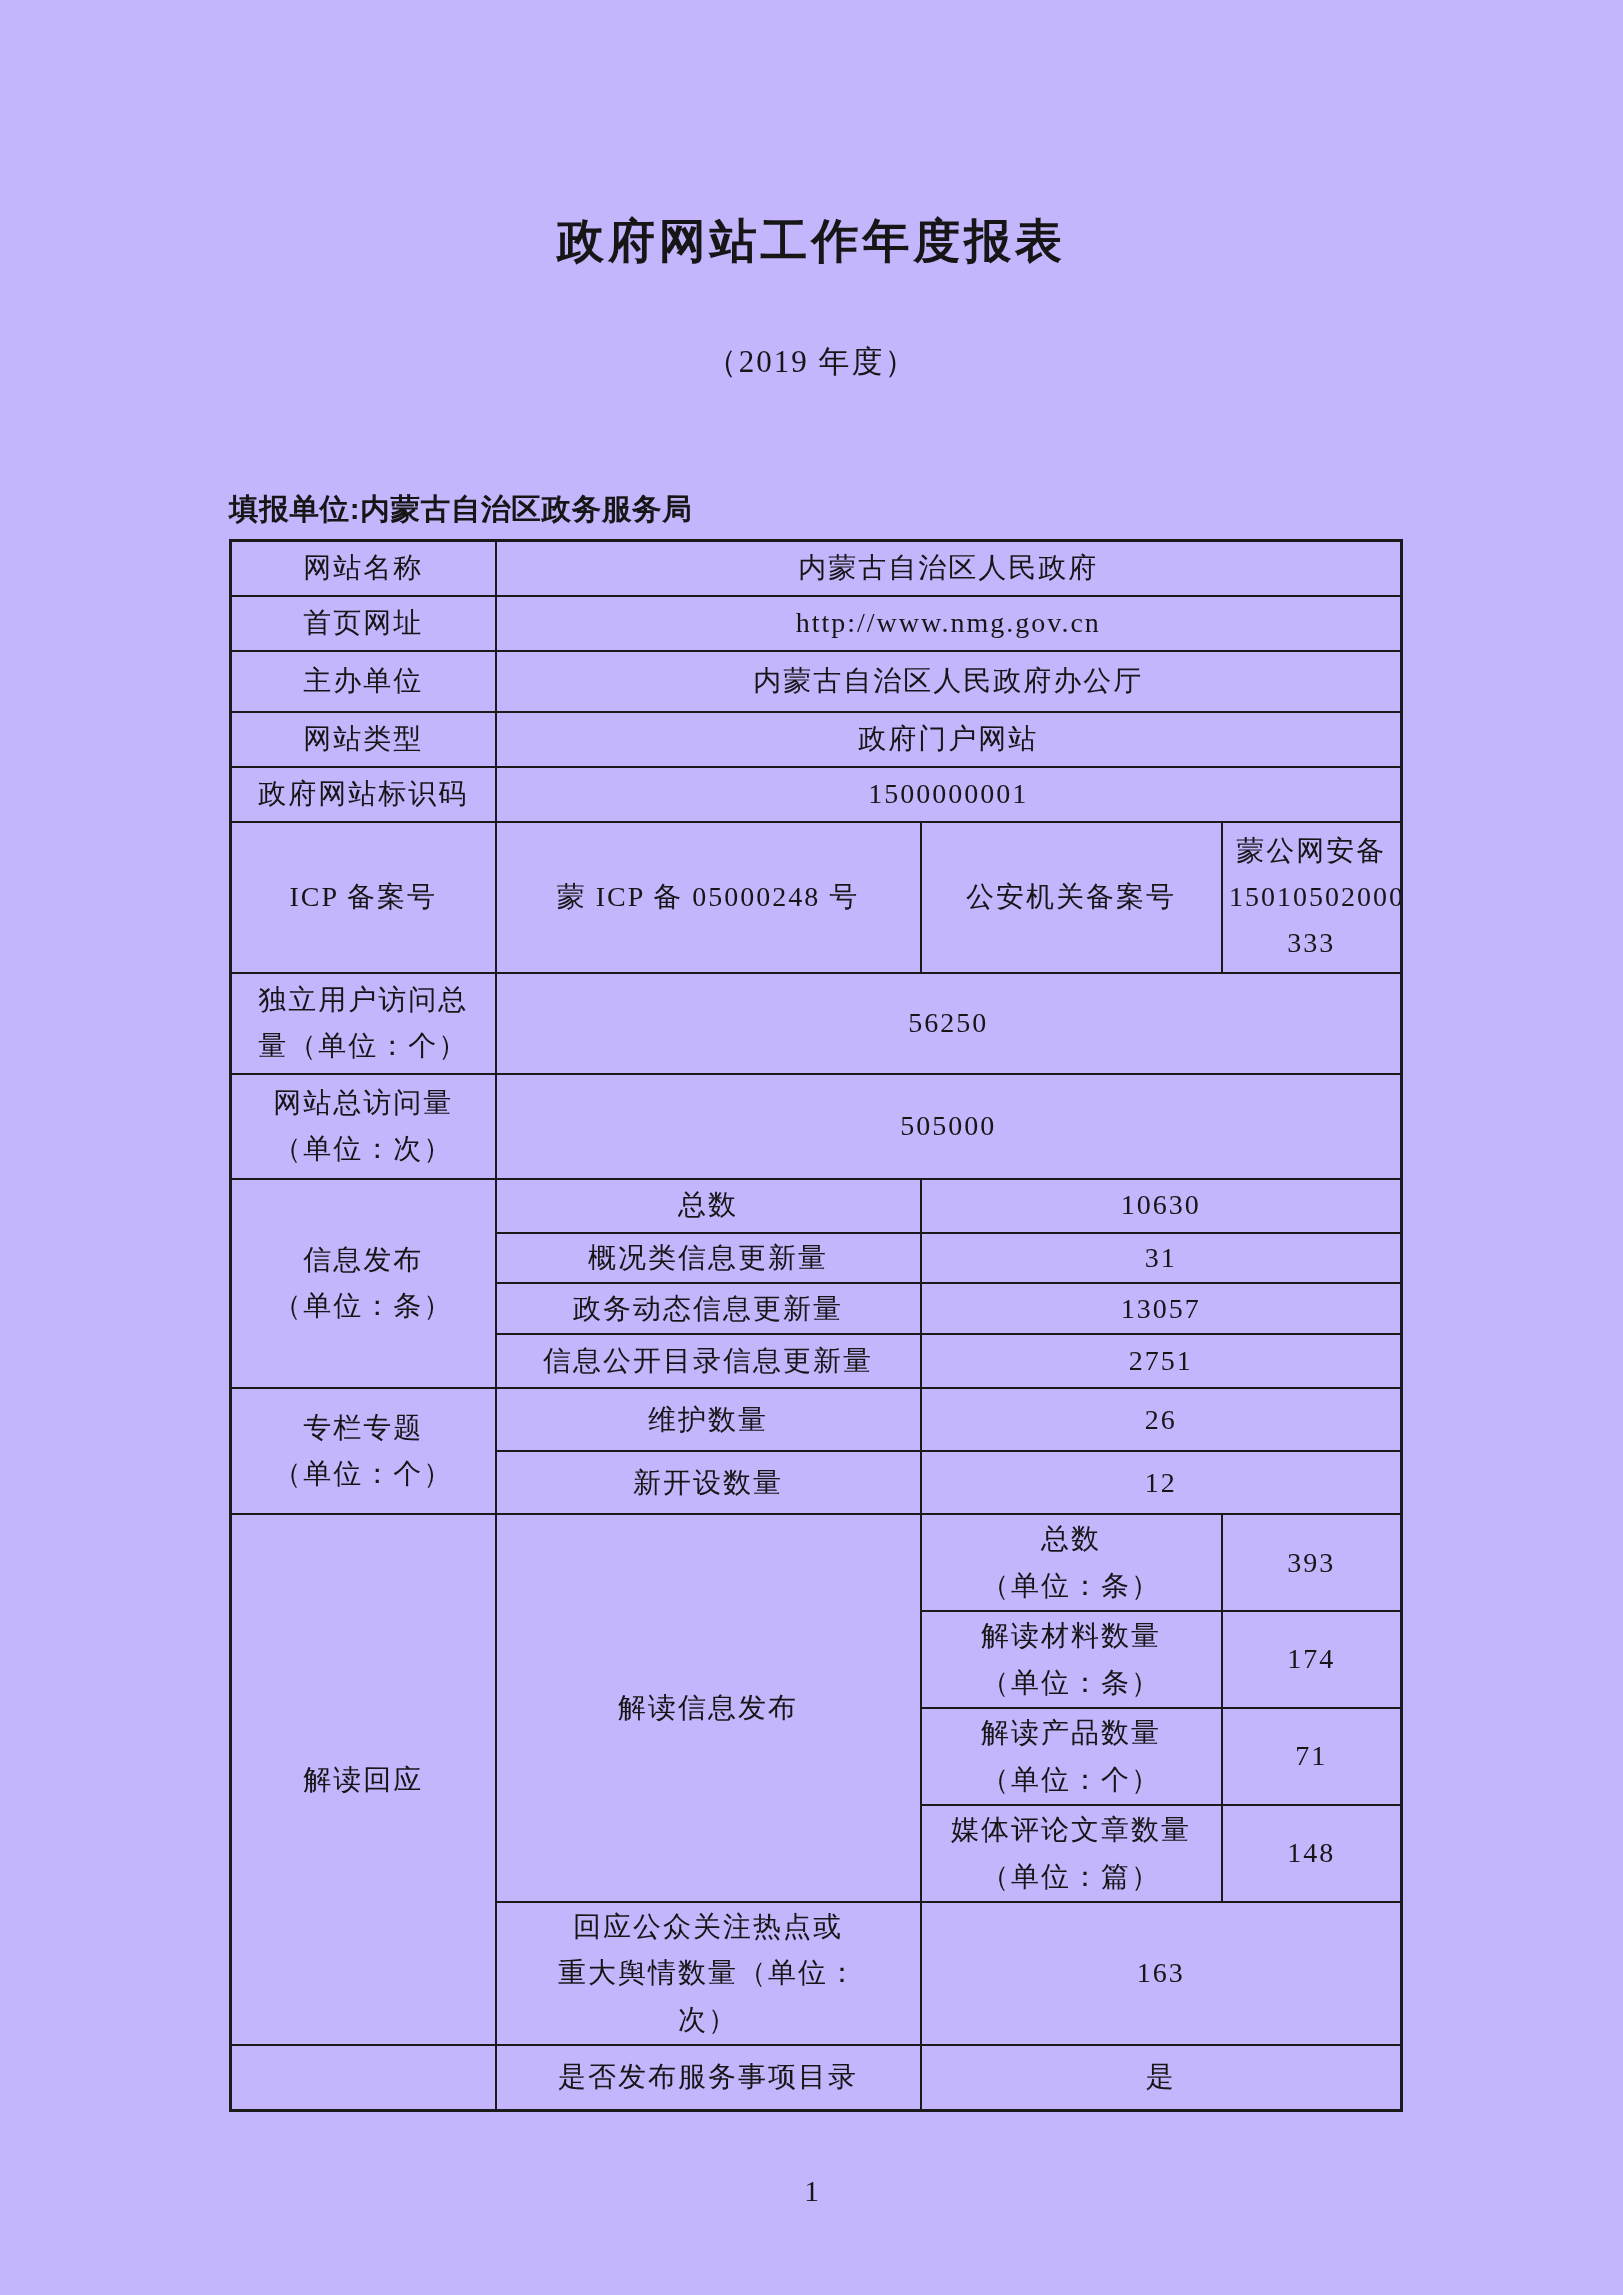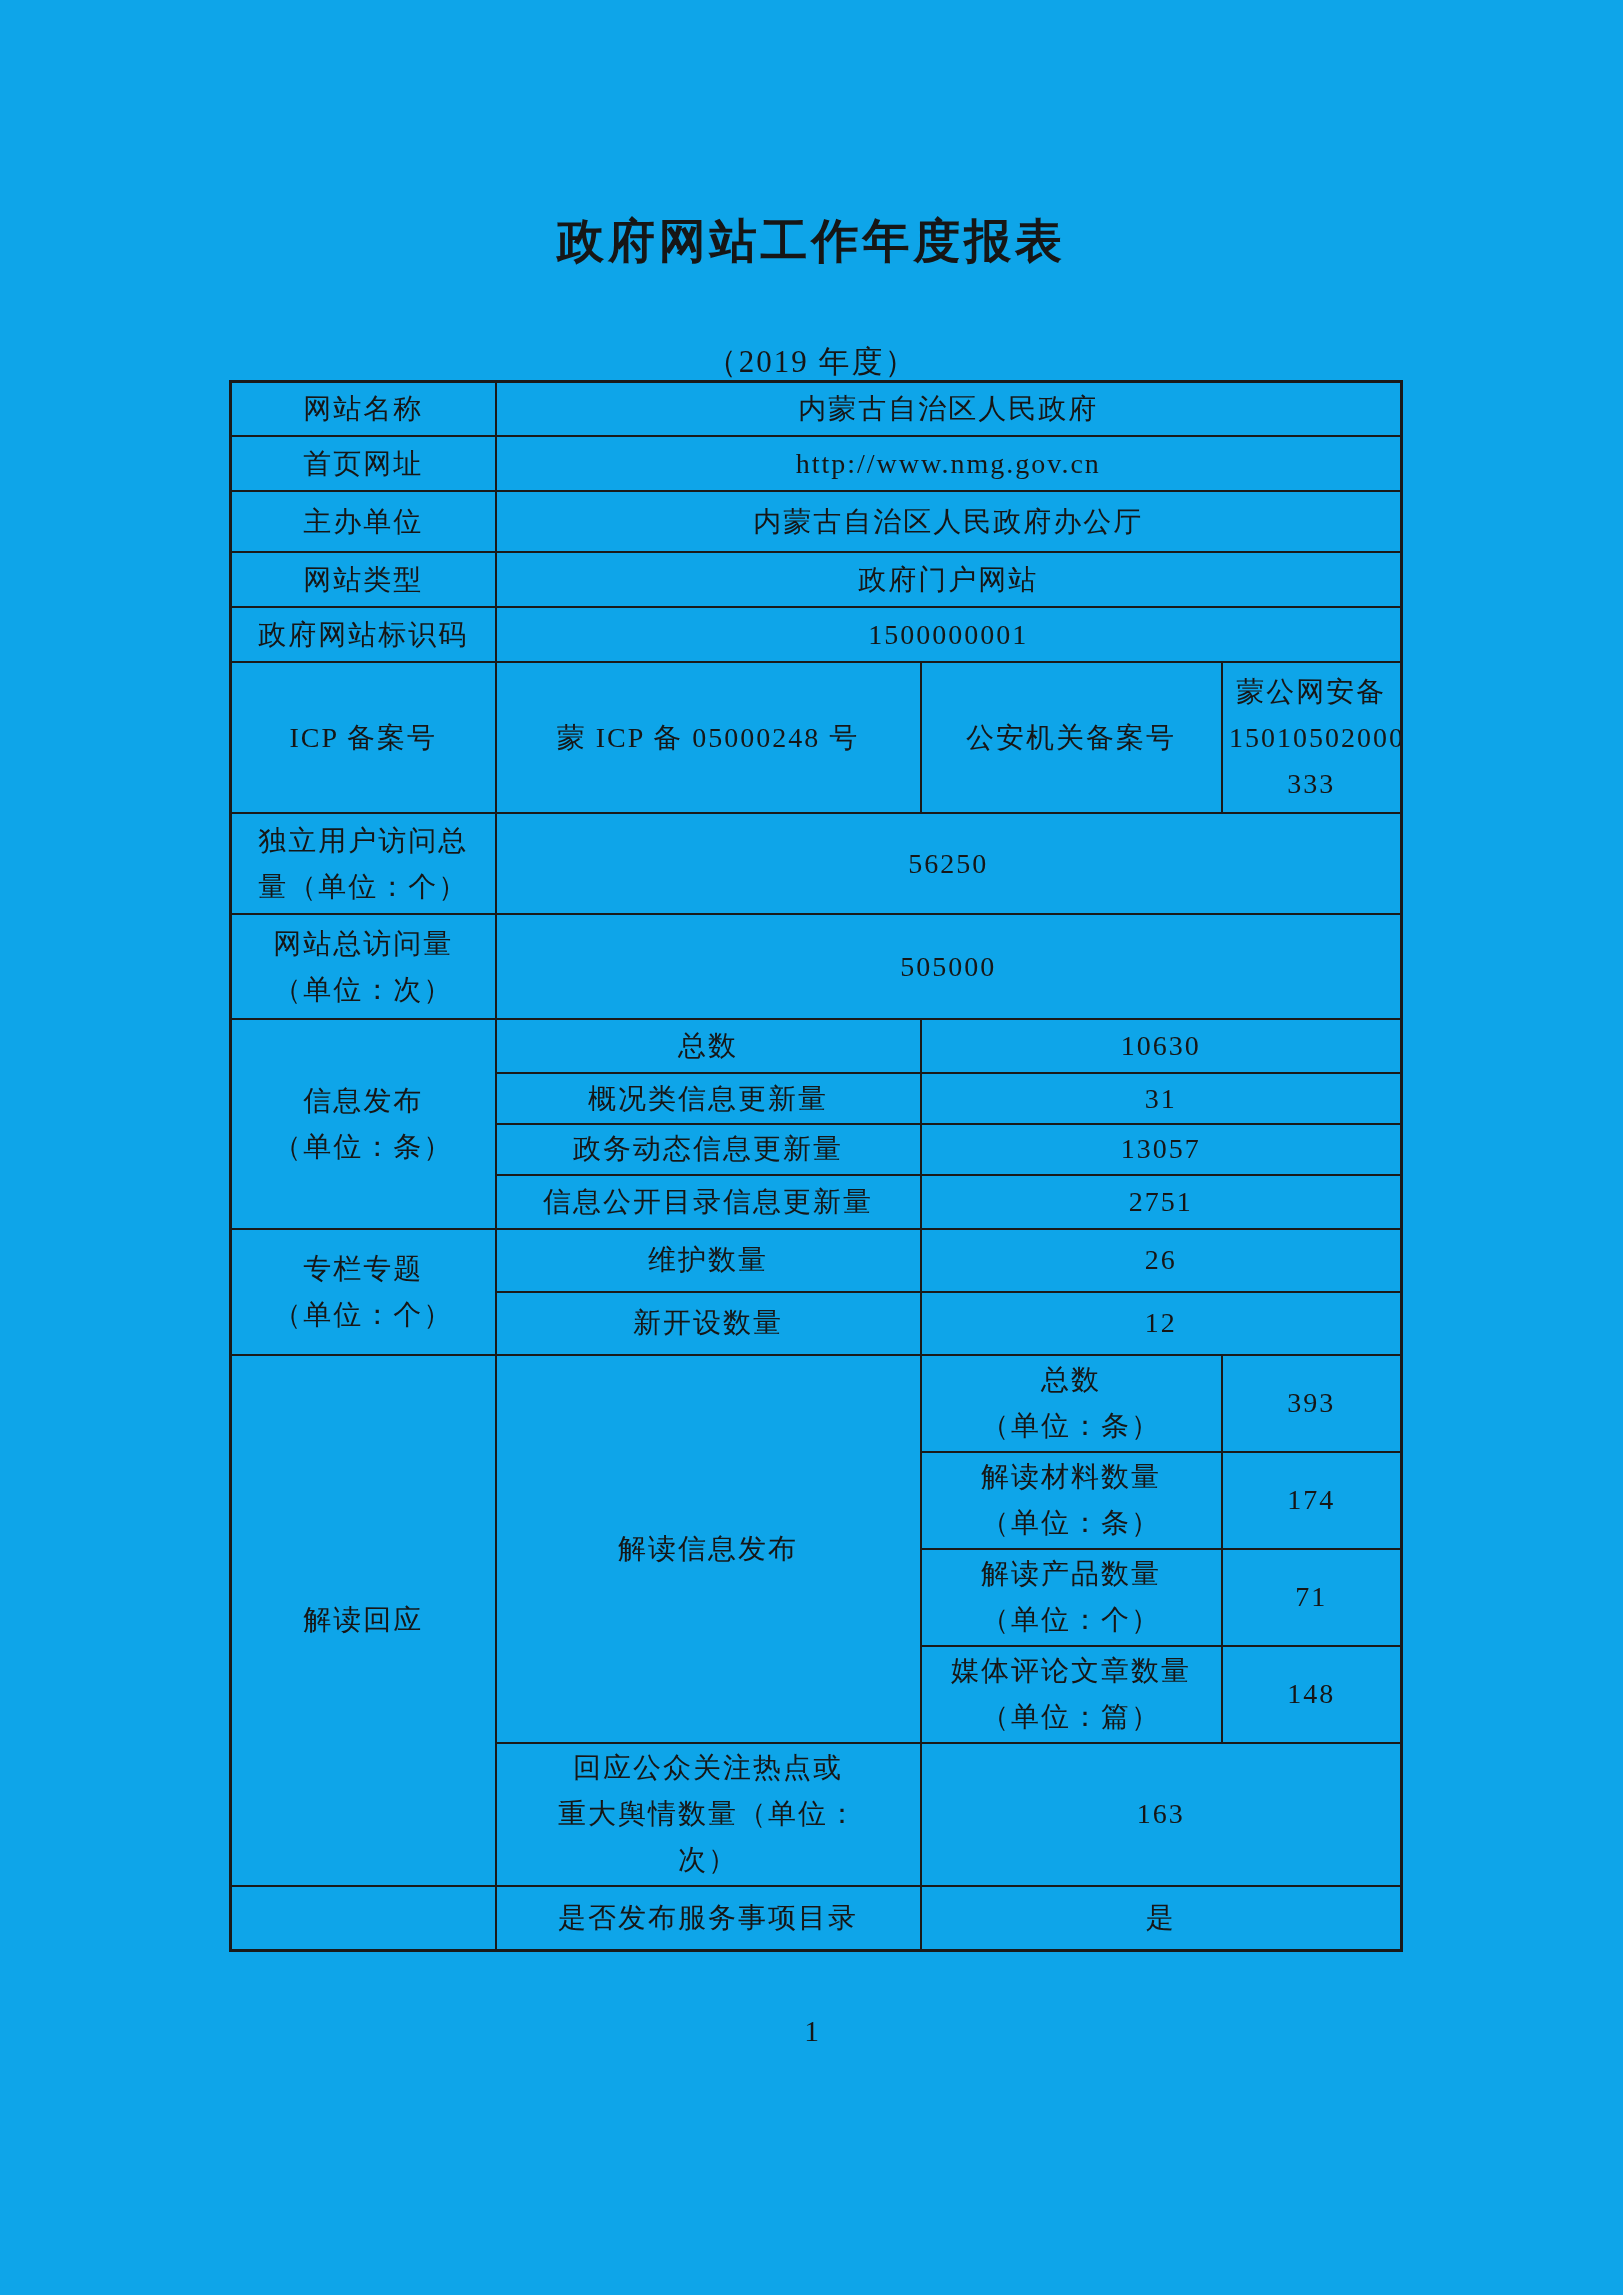--- a/index.html
+++ b/index.html
@@ -4,21 +4,21 @@
 <style>
   html, body {
     margin: 0;
     padding: 0;
     background: #ffffff;
   }
   .page {
     position: relative;
     width: 1623px;
     height: 2295px;
-    background: #0ea5e9;
+    background: #c4b5fd;
     color: #161616;
     font-family: "Liberation Serif", "DejaVu Serif", serif;
     box-sizing: border-box;
     padding-top: 215px;
     overflow: hidden;
   }
   .doc-title {
     margin: 0;
     text-align: center;
     font-family: "Liberation Sans", "DejaVu Sans", sans-serif;
@@ -72,20 +72,21 @@
 </style>
 </head>
 <body>
 
 <div class="page">
 
   <h1 class="doc-title">政府网站工作年度报表</h1>
 
   <div class="doc-subtitle">（2019 年度）</div>
 
+  <div class="reporting-unit">填报单位:内蒙古自治区政务服务局</div>
 
   <table class="report">
     <colgroup>
       <col style="width:265px">
       <col style="width:425px">
       <col style="width:301px">
       <col style="width:180px">
     </colgroup>
 
     <tbody>

